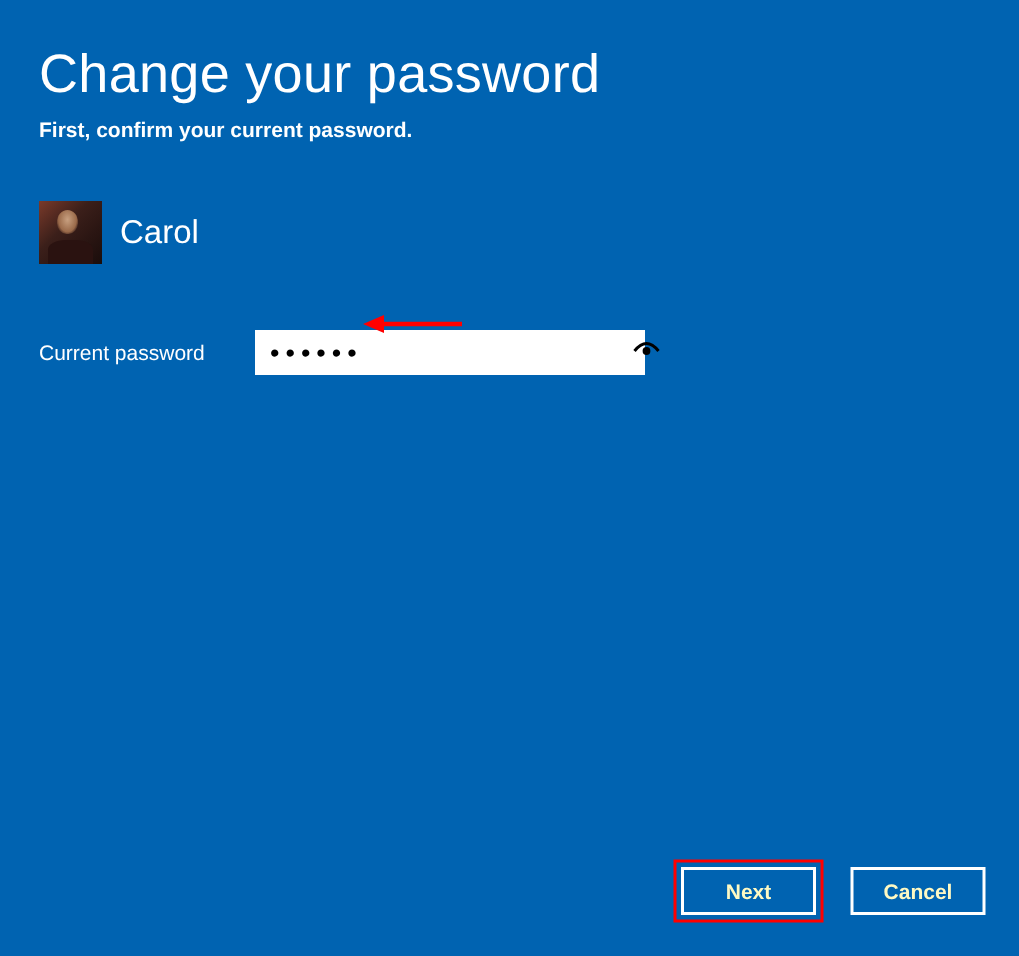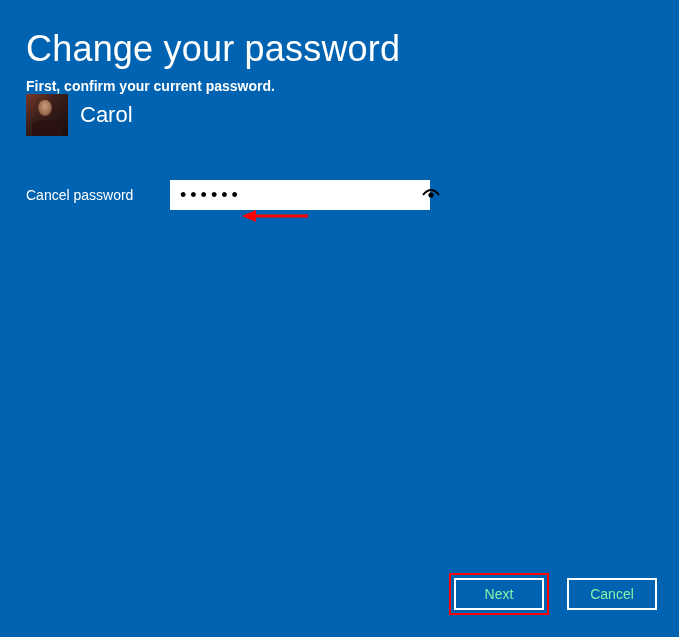--- a/index.html
+++ b/index.html
@@ -25,20 +25,21 @@
       margin-bottom: 8px;
       letter-spacing: 0.2px;
     }
     .subtitle {
       font-size: 14px;
       font-weight: 700;
     }
     .user-block {
       display: flex;
       align-items: center;
+      margin-top: 40px;
       gap: 12px;
     }
     .avatar {
       width: 42px;
       height: 42px;
       background: linear-gradient(135deg, #7a3a2a 0%, #3b1f1a 40%, #2a1512 70%, #1a0d0b 100%);
       position: relative;
       overflow: hidden;
     }
     .avatar::before {
@@ -114,48 +115,49 @@
       right: 22px;
       display: flex;
       gap: 18px;
       align-items: center;
     }
     .btn {
       min-width: 90px;
       height: 32px;
       border: 2px solid #ffffff;
       background: transparent;
-      color: #86efac;
+      color: #fef9c3;
       font-size: 14px;
       font-family: inherit;
       cursor: pointer;
       display: flex;
       align-items: center;
       justify-content: center;
+      font-weight: bold;
     }
     .btn-highlight {
       padding: 3px;
       border: 2px solid #ff0000;
       display: inline-block;
     }
   </style>
 </head>
 <body>
 
 <div class="content">
   <h1 class="title">Change your password</h1>
   <div class="subtitle">First, confirm your current password.</div>
 
   <div class="user-block">
     <div class="avatar"></div>
     <div class="username">Carol</div>
   </div>
 
   <div class="field-row">
-    <div class="field-label">Cancel password</div>
+    <div class="field-label">Current password</div>
     <div class="password-wrapper">
       <input type="password" class="password-input" value="••••••" style="">
       <div class="eye-button">
         <span>
           <svg width="18" height="12" viewBox="0 0 18 12">
             <path d="M1 7 Q9 -3 17 7" stroke="#000" stroke-width="2" fill="none"></path>
             <circle cx="9" cy="7" r="2.6" fill="#000"></circle>
           </svg>
         </span>
       </div>

